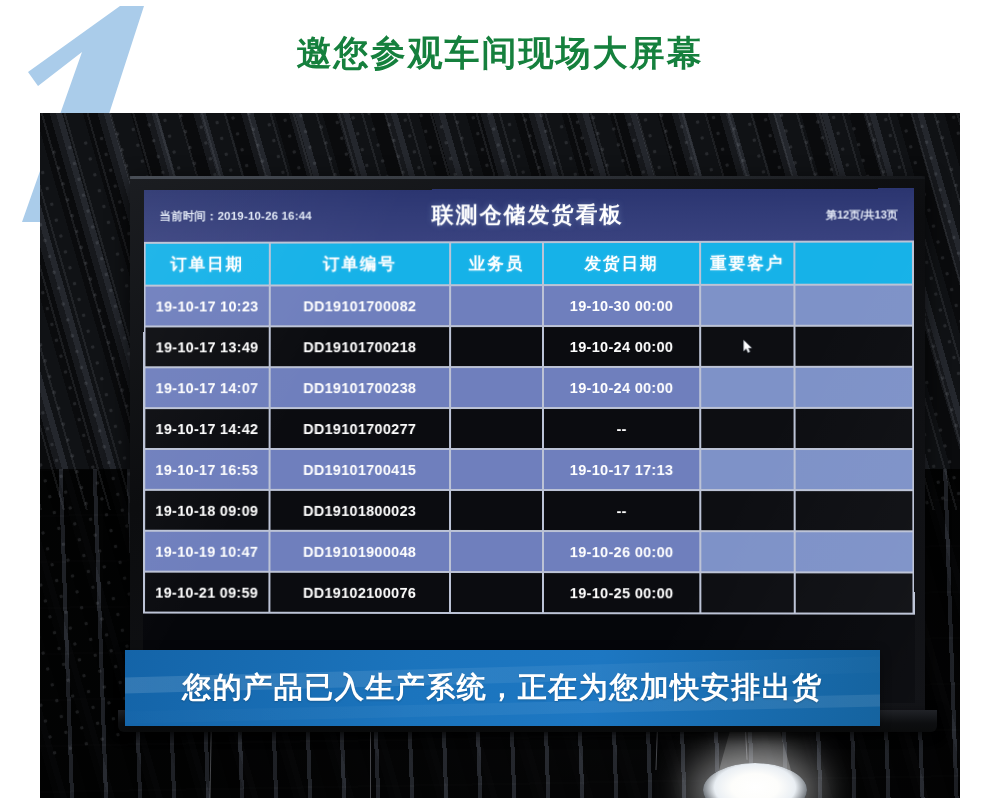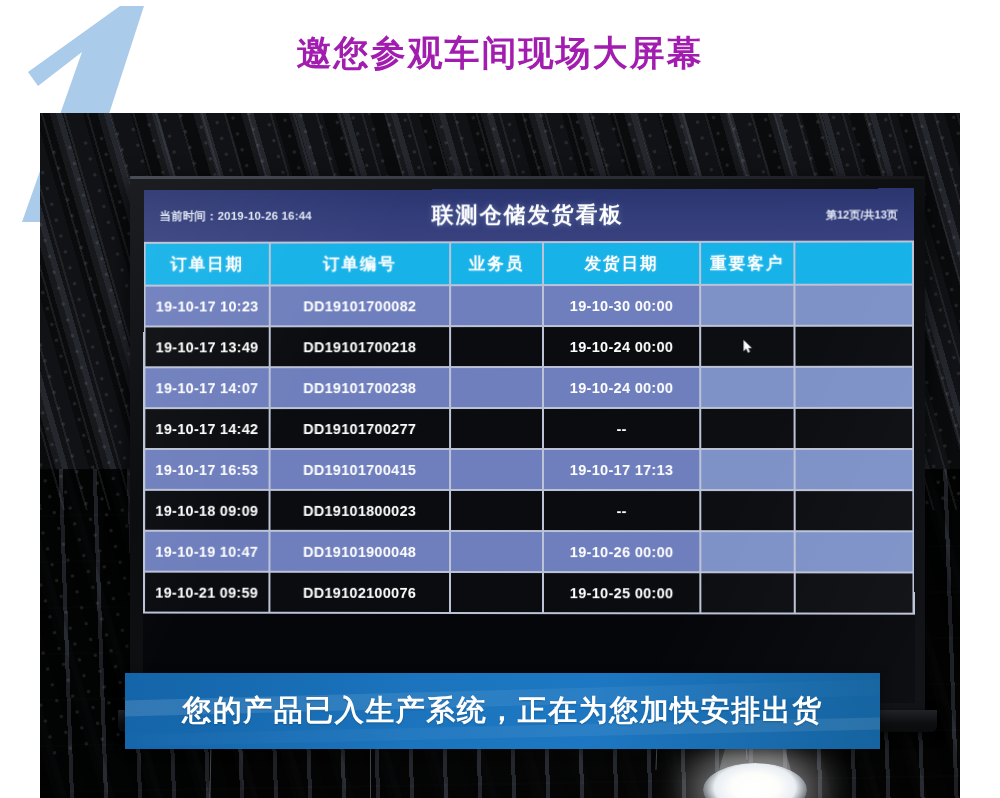--- a/index.html
+++ b/index.html
@@ -22,21 +22,21 @@
   .numeral-one svg{ display:block; width:100%; height:100%; }
 
   
   .page-title{
     position:absolute;
     left:0; top:30px; width:1000px;
     text-align:center;
     font-size:35px;
     font-weight:bold;
     letter-spacing:2px;
-    color:#a21caf;
+    color:#15803d;
     z-index:3;
     font-family:"DejaVu Sans","Liberation Sans",sans-serif;
   }
 
   
   .photo{
     position:absolute;
     left:40px; top:113px;
     width:920px; height:685px;
     overflow:hidden;
@@ -387,16 +387,16 @@
       <div class="cursor">
         <svg viewBox="0 0 10 14" xmlns="http://www.w3.org/2000/svg" aria-hidden="true">
           <path d="M0.5 0.5 L0.5 11 L3 8.6 L4.7 12.6 L6.4 11.9 L4.8 8.1 L8.2 8.1 Z" fill="#ffffff" stroke="#cfd6e2" stroke-width="0.5"></path>
         </svg>
       </div>
 
       <div class="screen-gloss"></div>
     </div>
   </div>
 
-  <div class="banner" style="left:85px; top:560px;">
+  <div class="banner" style="left:85px; top:537px;">
     <span class="banner-text">您的产品已入生产系统，正在为您加快安排出货</span>
   </div>
 </div>
 
 </body></html>

